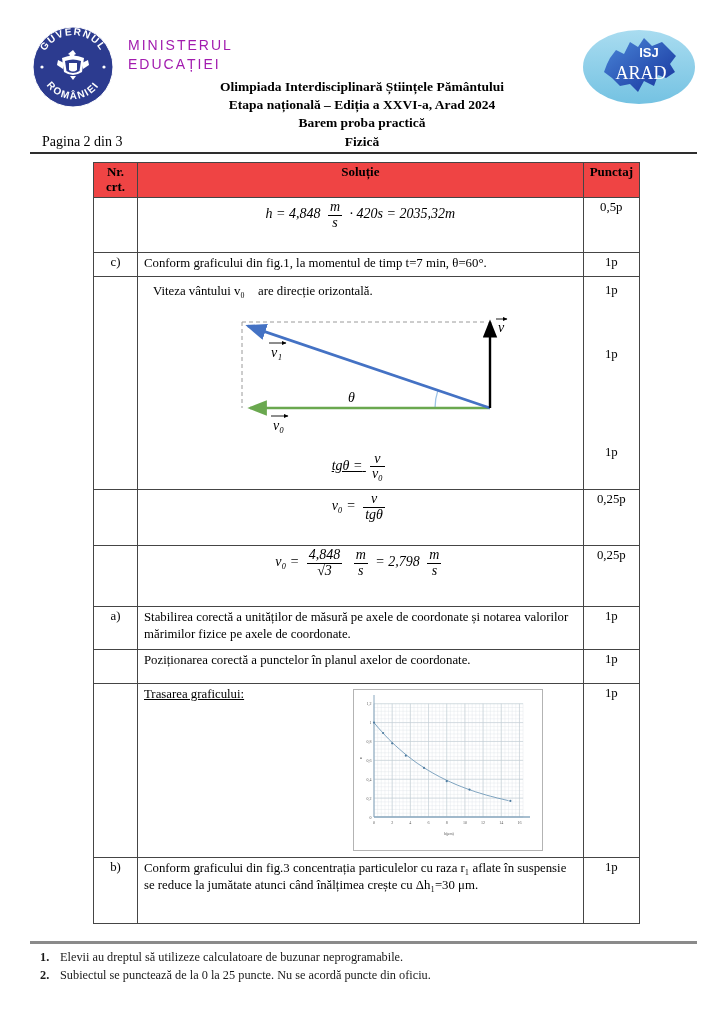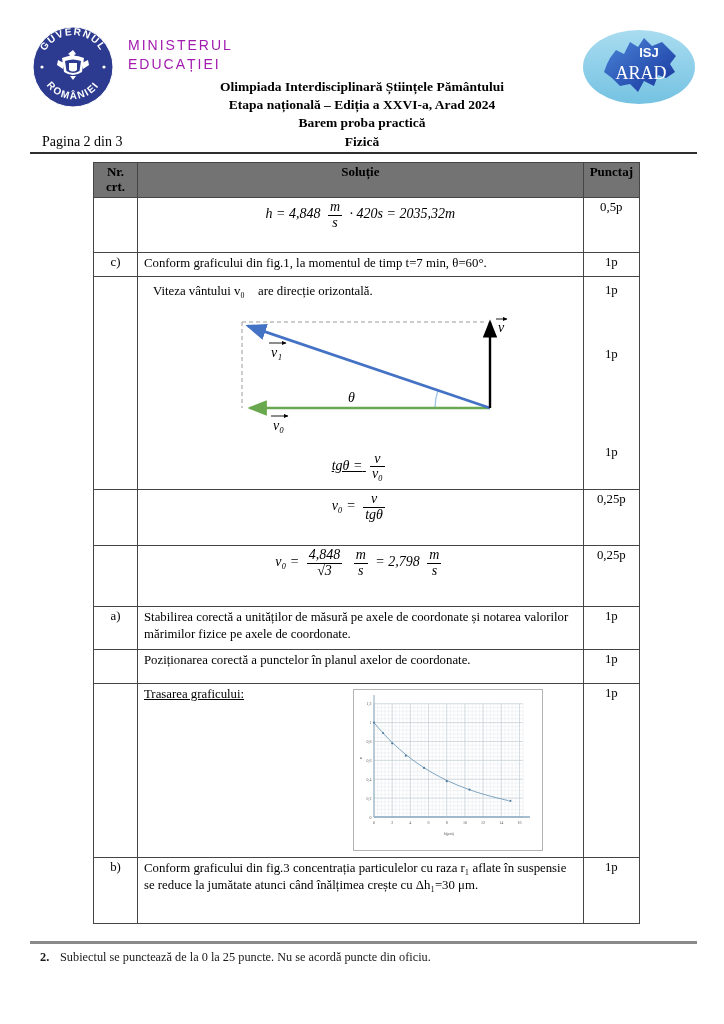--- a/index.html
+++ b/index.html
@@ -15,21 +15,21 @@
     font-weight:normal;font-size:14px;letter-spacing:2px;color:#a21caf;line-height:1.35;}
   .isj-logo{position:absolute;left:580px;top:26px;}
   .title-block{position:absolute;left:0;top:78px;width:724px;text-align:center;
     font-weight:bold;font-size:13.5px;line-height:1.35;color:#000;}
   .page-label{position:absolute;left:42px;top:134px;font-size:14px;color:#000;}
   .rule-top{position:absolute;left:30px;top:152px;width:667px;height:2px;background:#2e2e2e;}
   
   table.barem{position:absolute;left:93px;top:162px;width:547px;border-collapse:collapse;
     font-size:12.8px;color:#000;}
   table.barem th,table.barem td{border:1px solid #454545;padding:2px 6px;vertical-align:top;}
-  table.barem th{background:#737373;font-weight:bold;text-align:center;padding-top:2px;
+  table.barem th{background:#ef4444;font-weight:bold;text-align:center;padding-top:2px;
     line-height:1.15;font-size:13px;}
   .c-nr{width:45px;}.c-sol{width:450px;}.c-pct{width:52px;}
   td.nr{ text-align:center;padding-top:3px;}
   td.pct{text-align:center;padding-top:3px;}
   td.sol{padding-left:9px;padding-right:6px;line-height:1.32;}
   tr.r1 td{height:50px;font-family:Liberation Serif, serif;} tr.r2 td{height:19px;} tr.r3 td{height:208px;}
   tr.r4 td{height:51px;} tr.r5 td{height:56px;} tr.r6 td{height:20px;}
   tr.r7 td{height:38px;} tr.r8 td{height:29px;} tr.r9 td{height:169px;}
   tr.r10 td{height:61px;}
   td.vbottom{vertical-align:bottom;padding-bottom:9px;}
@@ -395,15 +395,18 @@
       <td class="nr">b)</td>
       <td class="sol">Conform graficului din fig.3 concentrația particulelor cu raza r₁ aflate în suspensie se reduce la jumătate atunci când înălțimea crește cu Δh₁=30 μm.</td>
       <td class="pct">1p</td>
     </tr>
   </tbody>
 </table>
 
 <div class="rule-bottom"></div>
 <div class="footnotes">
   <div>
+    <span class="num">1.</span><span>Elevii au dreptul să utilizeze calculatoare de buzunar neprogramabile.</span>
+  </div>
+  <div>
     <span class="num">2.</span><span>Subiectul se punctează de la 0 la 25 puncte. Nu se acordă puncte din oficiu.</span>
   </div>
 </div>
 
 </body></html>

